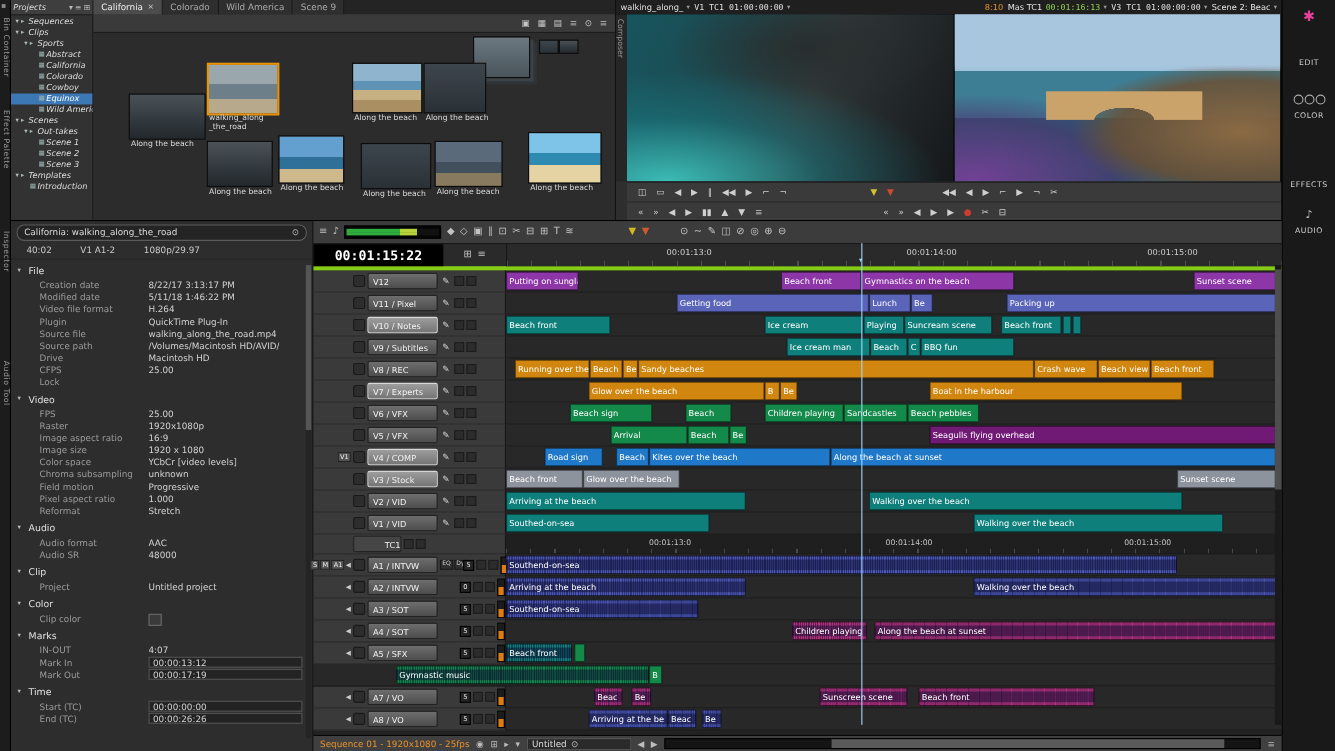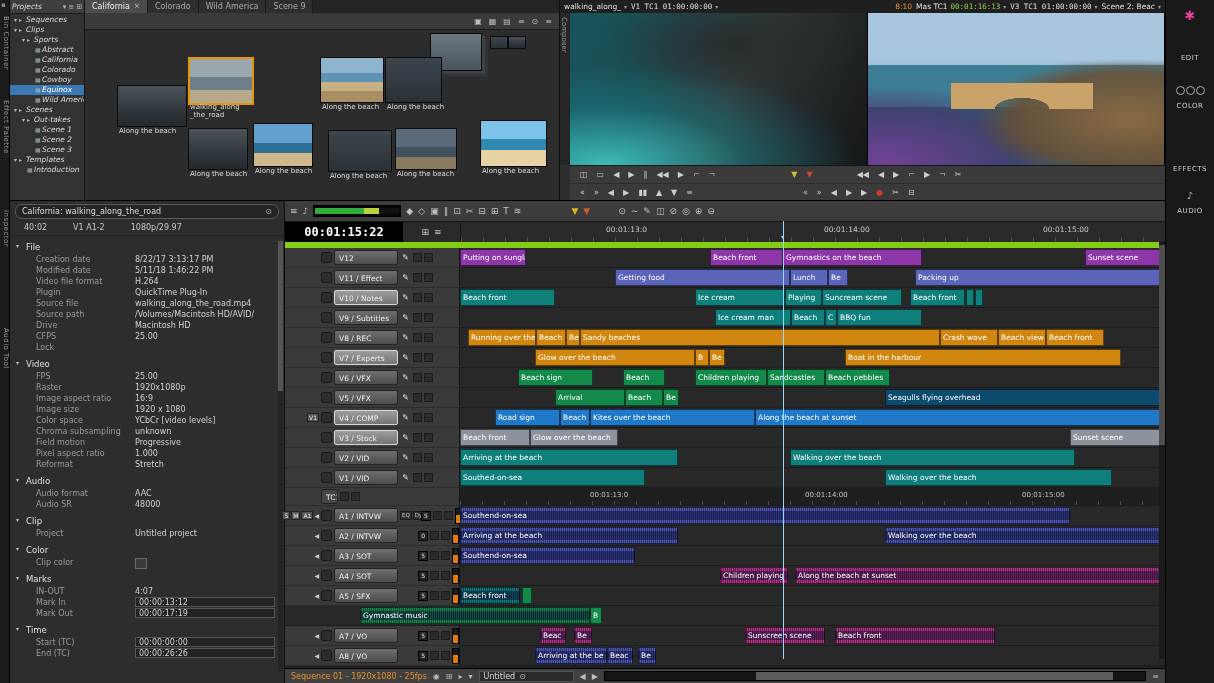--- a/index.html
+++ b/index.html
@@ -95,36 +95,36 @@
   .irow .chk{width:10px;height:9px;border:1px solid #6a6a6a;background:#3a3a3a;margin-top:1px;}
   .insp-scroll{position:absolute;right:1px;top:40px;width:5px;height:430px;background:#242424;}
   .insp-scroll i{position:absolute;left:0;width:5px;top:0;height:150px;background:#555;}
 
   
   #timeline{left:285px;top:200px;width:880px;height:483px;background:#222;border-top:1px solid #000;}
   .tl-toolbar{height:20px;background:#3c3c3c;display:flex;align-items:center;gap:5px;padding:0 5px;border-bottom:1px solid #141414;}
   .tl-ic{font-size:9px;color:#c3c3c3;line-height:1;}
   .meter{width:88px;height:12px;background:#050505;border:1px solid #000;display:flex;flex-direction:column;justify-content:space-evenly;padding:1px;box-sizing:border-box;}
   .meter i{display:block;height:3px;background:linear-gradient(90deg,#2fae3e 0 58%,#b8d23a 58% 76%,#111 76%);}
-  .tc-row{height:20px;display:flex;background:#2a2a2a;border-bottom:6px solid #84cc16;}
+  .tc-row{height:20px;display:flex;background:#2a2a2a;border-bottom:4px solid #84cc16;}
   .tc-display{width:118px;background:#000;color:#fff;font-family:"DejaVu Sans Mono","Liberation Mono",monospace;font-size:12px;font-weight:bold;text-align:center;line-height:20px;flex:0 0 auto;}
   .tc-icons{width:57px;display:flex;align-items:center;gap:5px;justify-content:center;flex:0 0 auto;border-right:1px solid #161616;}
   .ruler{flex:1;position:relative;background:#2a2a2a;background-image:repeating-linear-gradient(90deg,#4e4e4e 0 1px,rgba(0,0,0,0) 1px 22px);background-size:100% 5px;background-position:0 100%;background-repeat:no-repeat;}
   .rlab{position:absolute;top:3px;font-size:7.5px;color:#cfcfcf;white-space:nowrap;}
   .tracks{position:relative;}
   .trow{display:flex;height:20px;}
   .trow.tc{height:18px;}
   .thead{width:175px;flex:0 0 auto;display:flex;align-items:center;gap:2px;padding-left:2px;background:#3a3a3a;border-bottom:1px solid #2b2b2b;border-right:1px solid #161616;box-sizing:border-box;}
   .patch{width:32px;display:flex;gap:1px;justify-content:flex-end;align-items:center;flex:0 0 auto;}
   .pbox{font-size:6px;background:#575757;border:1px solid #222;color:#eee;padding:0 1px;line-height:7px;}
   .parr{font-size:6px;color:#ccc;}
   .rec{width:9px;height:9px;border-radius:2px;background:#2d2d2d;border:1px solid #191919;flex:0 0 auto;}
   .tname{width:64px;height:15px;line-height:15px;font-size:7.5px;color:#f2f2f2;padding-left:4px;background:linear-gradient(#6e6e6e,#4d4d4d);border:1px solid #232323;border-radius:2px;overflow:hidden;white-space:nowrap;flex:0 0 auto;box-sizing:border-box;}
   .tname.sel{background:linear-gradient(#9d9d9d,#757575);border-color:#d8d8d8;}
-  .tname.tcn{width:17px;background:#454545;text-align:right;}
+  .tname.tcn{width:44px;background:#454545;text-align:right;}
   .pencil{width:11px;font-size:8px;color:#ddd;flex:0 0 auto;text-align:center;}
   .eqbox{font-size:5.5px;background:#2f2f2f;border:1px solid #1b1b1b;color:#ccc;padding:0 1px;line-height:7px;}
   .gain{font-size:6px;color:#e8e8e8;background:#242424;border:1px solid #000;padding:0 2px;line-height:8px;}
   .mini{width:7px;height:7px;background:#2c2c2c;border:1px solid #1c1c1c;flex:0 0 auto;}
   .ameter{width:5px;height:14px;background:linear-gradient(0deg,#e07b12 0 55%,#1c1c1c 55%);border:1px solid #000;flex:0 0 auto;}
   .lane{flex:1;position:relative;background:#282828;border-bottom:1px solid #1c1c1c;overflow:hidden;}
   .lane.tcbg{background:#1f1f1f;background-image:repeating-linear-gradient(90deg,#4a4a4a 0 1px,rgba(0,0,0,0) 1px 22px);background-size:100% 4px;background-position:0 100%;background-repeat:no-repeat;}
   .tclab{position:absolute;top:3px;font-size:7px;color:#c5c5c5;white-space:nowrap;}
   .clip{position:absolute;top:1px;bottom:1px;border:1px solid rgba(0,0,0,.55);border-radius:1px;font-size:7.5px;line-height:15px;color:#fff;padding:0 2px;white-space:nowrap;overflow:hidden;box-sizing:border-box;}
   .clip.wv{background-image:
@@ -593,21 +593,21 @@
           <div class="clip" style="left: 0px; width: 66px; background-color: rgb(140, 54, 168);">Putting on sunglas</div>
           <div class="clip" style="left: 250px; width: 73px; background-color: rgb(140, 54, 168);">Beach front</div>
           <div class="clip" style="left: 323px; width: 139px; background-color: rgb(140, 54, 168);">Gymnastics on the beach</div>
           <div class="clip" style="left: 625px; width: 80px; background-color: rgb(140, 54, 168);">Sunset scene</div>
         </div>
       </div>
       <div class="trow">
         <div class="thead">
           <span class="patch"></span>
           <span class="rec"></span>
-          <span class="tname">V11 / Effect</span>
+          <span class="tname">V11 / Pixel</span>
           <span class="pencil">✎</span>
           <span class="mini"></span>
           <span class="mini"></span>
         </div>
         <div class="lane">
           <div class="clip" style="left: 155px; width: 175px; background-color: rgb(90, 100, 184);">Getting food</div>
           <div class="clip" style="left: 330px; width: 38px; background-color: rgb(90, 100, 184);">Lunch</div>
           <div class="clip" style="left: 368px; width: 20px; background-color: rgb(90, 100, 184);">Be</div>
           <div class="clip" style="left: 455px; width: 250px; background-color: rgb(90, 100, 184);">Packing up</div>
         </div>
@@ -672,21 +672,21 @@
           <span class="rec"></span>
           <span class="tname sel">V7 / Experts</span>
           <span class="pencil">✎</span>
           <span class="mini"></span>
           <span class="mini"></span>
         </div>
         <div class="lane">
           <div class="clip" style="left: 75px; width: 160px; background-color: rgb(209, 135, 15);">Glow over the beach</div>
           <div class="clip" style="left: 235px; width: 14px; background-color: rgb(209, 135, 15);">B</div>
           <div class="clip" style="left: 249px; width: 16px; background-color: rgb(209, 135, 15);">Be</div>
-          <div class="clip" style="left: 385px; width: 276px; background-color: rgb(209, 135, 15);">Boat in the harbour</div>
+          <div class="clip" style="left: 385px; width: 230px; background-color: rgb(209, 135, 15);">Boat in the harbour</div>
         </div>
       </div>
       <div class="trow">
         <div class="thead">
           <span class="patch"></span>
           <span class="rec"></span>
           <span class="tname">V6 / VFX</span>
           <span class="pencil">✎</span>
           <span class="mini"></span>
           <span class="mini"></span>
@@ -705,36 +705,36 @@
           <span class="rec"></span>
           <span class="tname">V5 / VFX</span>
           <span class="pencil">✎</span>
           <span class="mini"></span>
           <span class="mini"></span>
         </div>
         <div class="lane">
           <div class="clip" style="left: 95px; width: 70px; background-color: rgb(19, 137, 74);">Arrival</div>
           <div class="clip" style="left: 165px; width: 38px; background-color: rgb(19, 137, 74);">Beach</div>
           <div class="clip" style="left: 203px; width: 16px; background-color: rgb(19, 137, 74);">Be</div>
-          <div class="clip" style="left: 385px; width: 320px; background-color: #0c4a6e; margin-left: 40px;">Seagulls flying overhead</div>
+          <div class="clip" style="left: 385px; width: 320px; background-color: #701a75;">Seagulls flying overhead</div>
         </div>
       </div>
       <div class="trow">
         <div class="thead">
           <span class="patch">
             <span class="pbox">V1</span>
           </span>
           <span class="rec"></span>
           <span class="tname sel">V4 / COMP</span>
           <span class="pencil">✎</span>
           <span class="mini"></span>
           <span class="mini"></span>
         </div>
         <div class="lane">
-          <div class="clip" style="left: 35px; width: 65px; background-color: rgb(31, 120, 200);">Road sign</div>
+          <div class="clip" style="left: 35px; width: 53px; background-color: rgb(31, 120, 200);">Road sign</div>
           <div class="clip" style="left: 100px; width: 30px; background-color: rgb(31, 120, 200);">Beach</div>
           <div class="clip" style="left: 130px; width: 165px; background-color: rgb(31, 120, 200);">Kites over the beach</div>
           <div class="clip" style="left: 295px; width: 410px; background-color: rgb(31, 120, 200);">Along the beach at sunset</div>
         </div>
       </div>
       <div class="trow">
         <div class="thead">
           <span class="patch"></span>
           <span class="rec"></span>
           <span class="tname sel">V3 / Stock</span>

